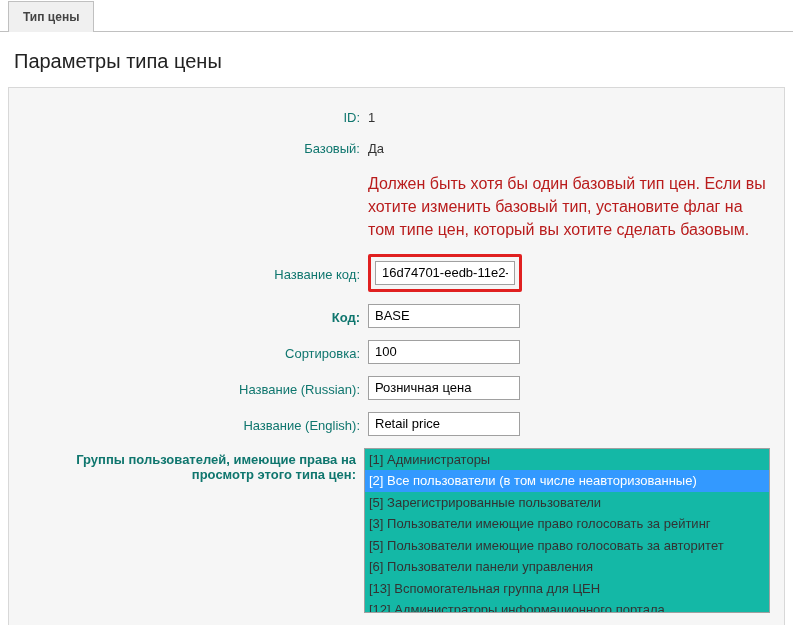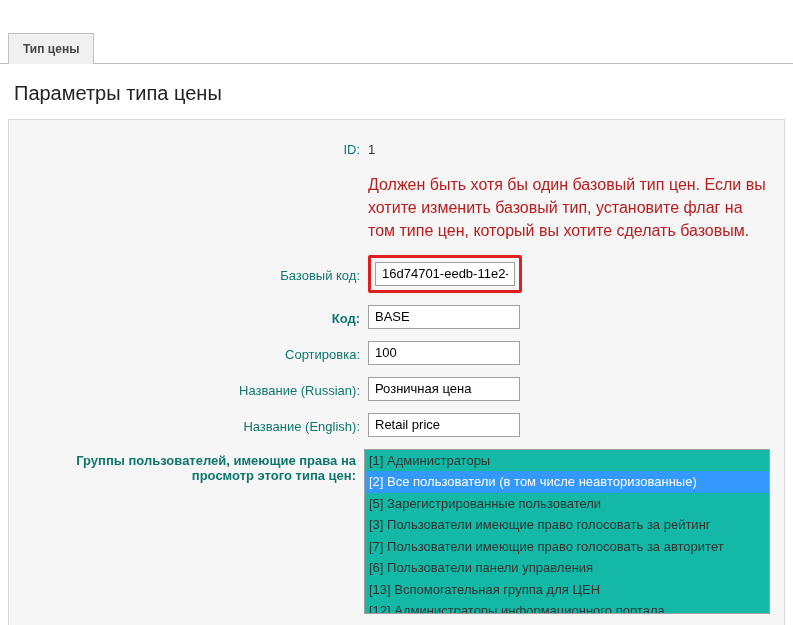--- a/index.html
+++ b/index.html
@@ -22,21 +22,20 @@
       padding: 8px 14px;
       background: #f0f0f0;
       border: 1px solid #c0c0c0;
       border-bottom: none;
       font-size: 12px;
       font-weight: bold;
       color: #444;
       position: relative;
       top: 1px;
       cursor: pointer;
-      margin-top: 32px;
     }
     .page-title {
       font-size: 20px;
       font-weight: normal;
       color: #222;
       padding: 18px 14px 14px 14px;
     }
     .form-area {
       background: #f6f6f6;
       border: 1px solid #d8d8d8;
@@ -117,30 +116,34 @@
 
 <div class="page-title">Параметры типа цены</div>
 
 <div class="form-area">
 
   <div class="row">
     <div class="label-col">ID:</div>
     <div class="value-col">1</div>
   </div>
 
+  <div class="row">
+    <div class="label-col">Базовый:</div>
+    <div class="value-col">Да</div>
+  </div>
 
   <div class="row">
     <div class="label-col"></div>
     <div class="value-col">
       <div class="note-text">Должен быть хотя бы один базовый тип цен. Если вы хотите изменить базовый тип, установите флаг на том типе цен, который вы хотите сделать базовым.</div>
     </div>
   </div>
 
   <div class="row align-center">
-    <div class="label-col">Базовый код:</div>
+    <div class="label-col">Название код:</div>
     <div class="value-col no-pad">
       <span class="input-highlight">
         <input type="text" value="16d74701-eedb-11e2-9" style="">
       </span>
     </div>
   </div>
 
   <div class="row align-center">
     <div class="label-col bold">Код:</div>
     <div class="value-col no-pad">
@@ -170,21 +173,21 @@
   </div>
 
   <div class="row">
     <div class="label-col bold">Группы пользователей, имеющие права на просмотр этого типа цен:</div>
     <div class="value-col no-pad">
       <div class="multiselect" id="groups-select">
           <div class="ms-option">[1] Администраторы</div>
           <div class="ms-option selected">[2] Все пользователи (в том числе неавторизованные)</div>
           <div class="ms-option">[5] Зарегистрированные пользователи</div>
           <div class="ms-option">[3] Пользователи имеющие право голосовать за рейтинг</div>
-          <div class="ms-option">[7] Пользователи имеющие право голосовать за авторитет</div>
+          <div class="ms-option">[5] Пользователи имеющие право голосовать за авторитет</div>
           <div class="ms-option">[6] Пользователи панели управления</div>
           <div class="ms-option">[13] Вспомогательная группа для ЦЕН</div>
           <div class="ms-option">[12] Администраторы информационного портала</div>
         </div>
     </div>
   </div>
 
 </div>
 
 </body></html>

